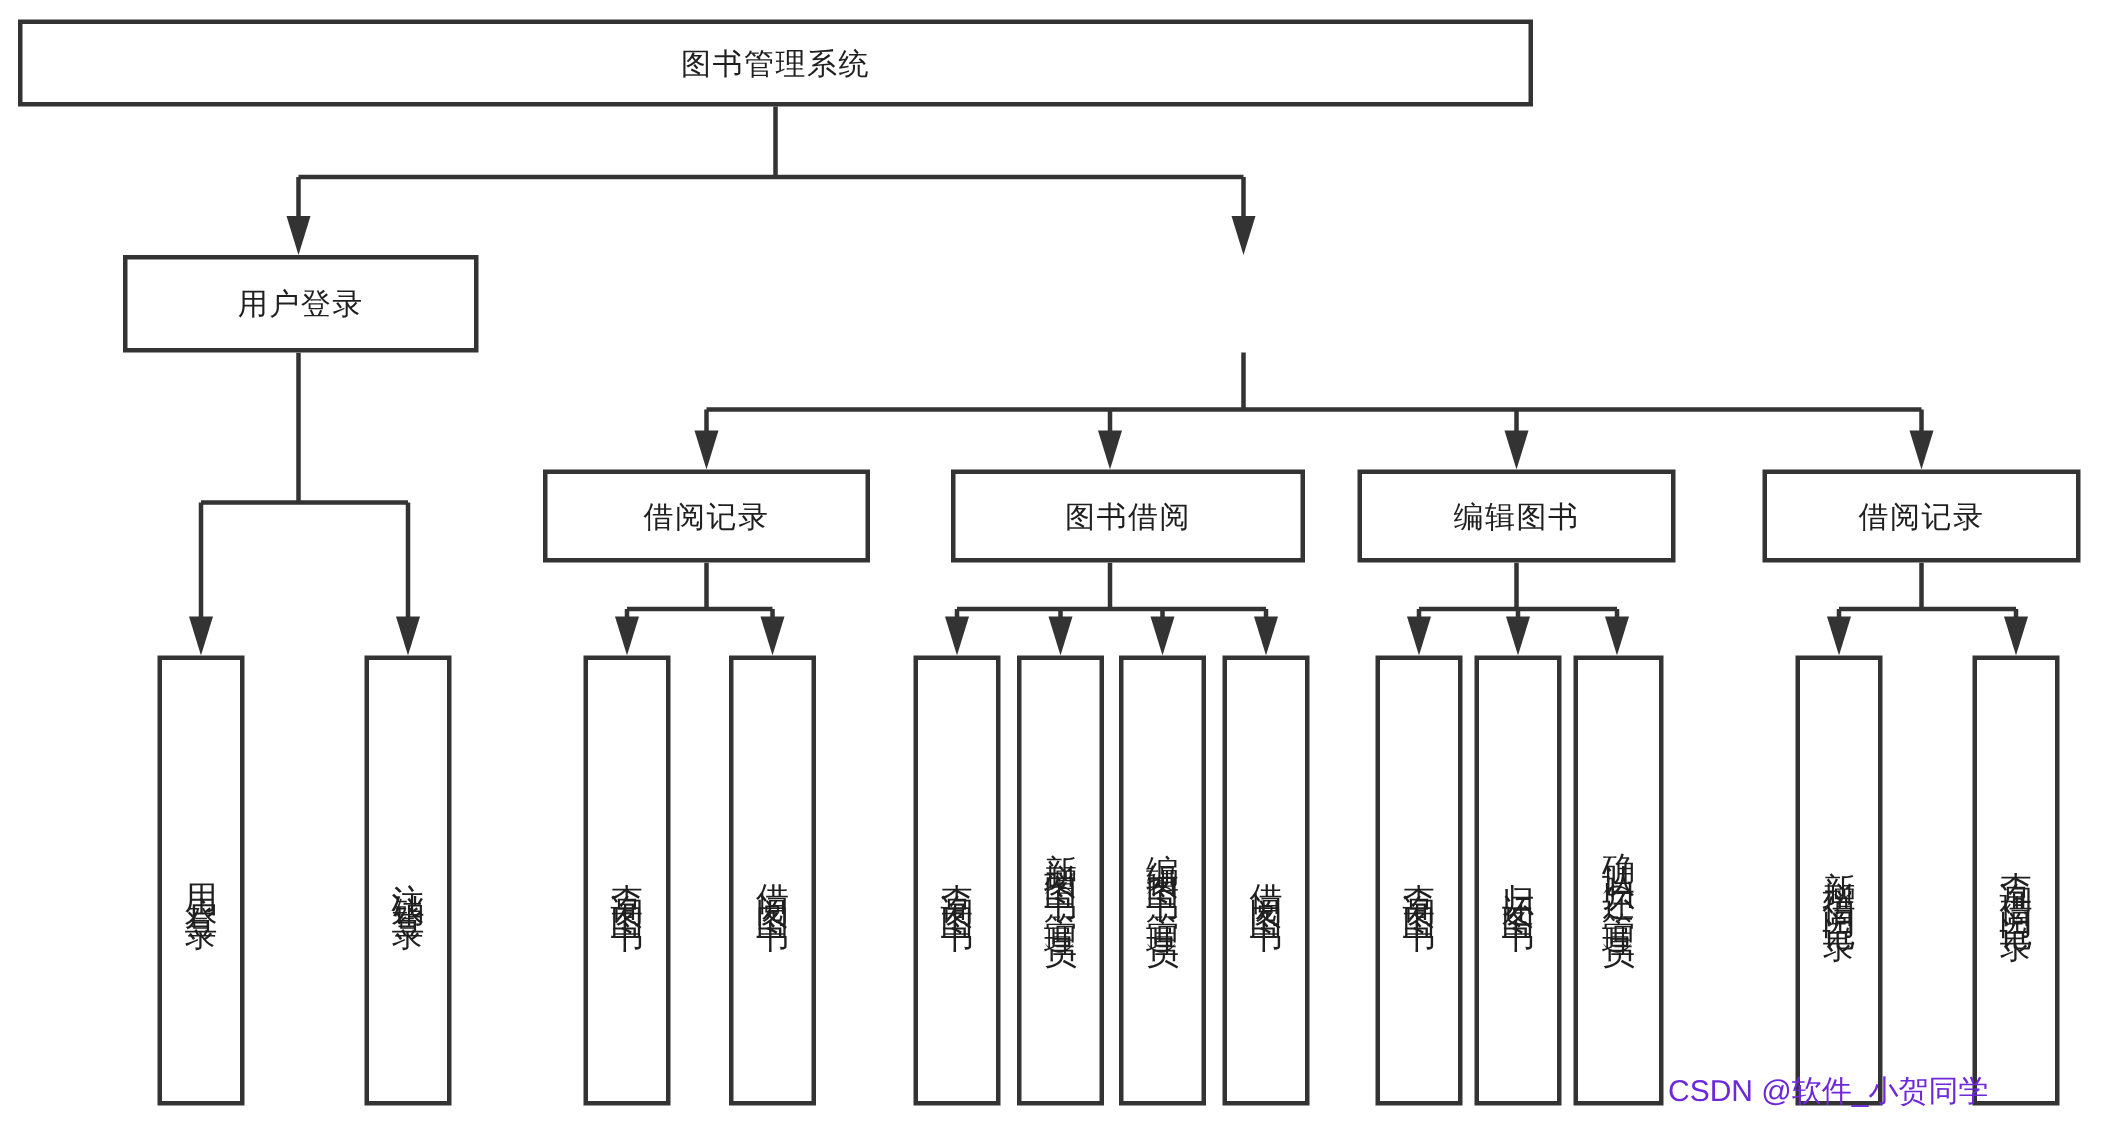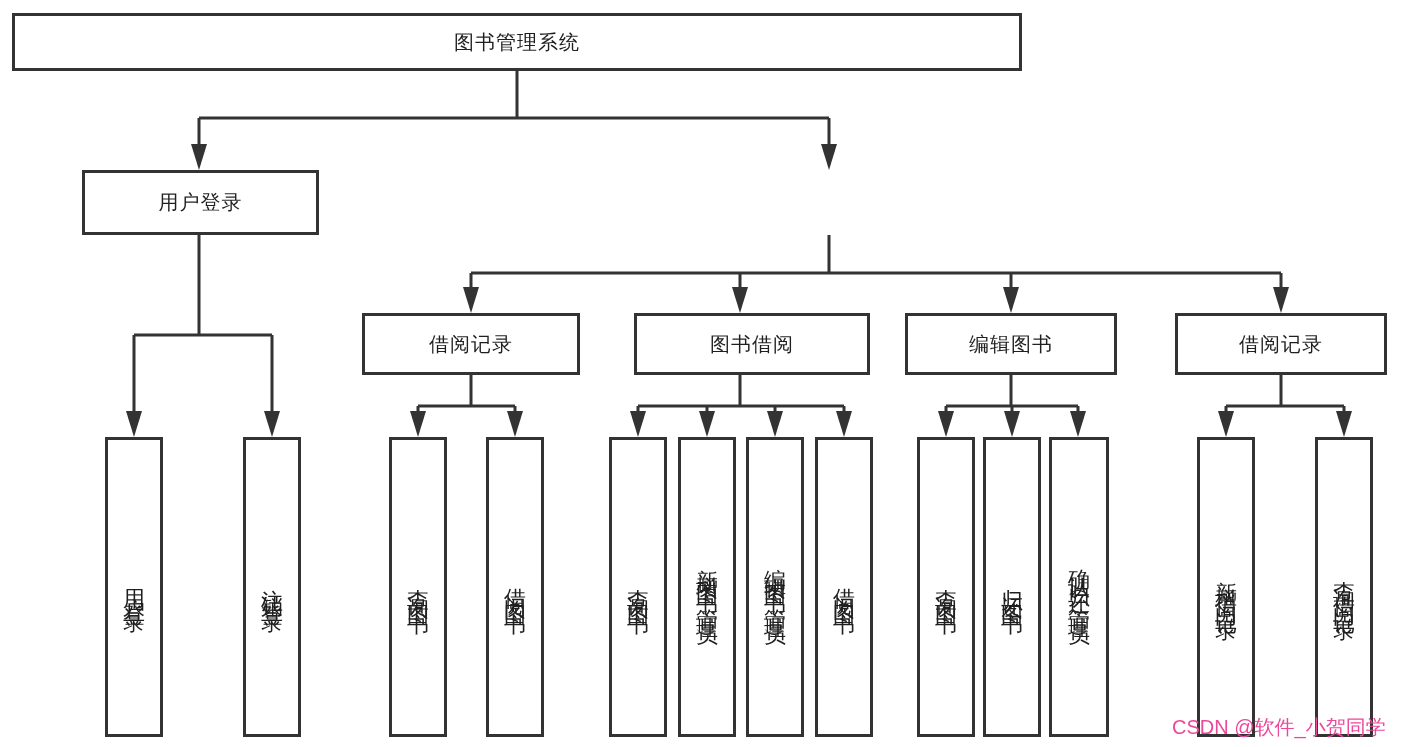--- a/index.html
+++ b/index.html
@@ -42,24 +42,24 @@
   }
   .node.v .vtext {
     writing-mode: vertical-rl;
     text-orientation: mixed;
     letter-spacing: 8px;
     line-height: 1;
     white-space: nowrap;
   }
   .watermark {
     position: absolute;
-    left: 1172px;
+    left: 1112px;
     top: 714px;
     font-size: 20px;
-    color: #ec4899;
+    color: #6d28d9;
     z-index: 3;
     white-space: nowrap;
   }
 </style>
 </head>
 <body>
 
 <div id="canvas">
 
   <svg id="connectors" width="1405" height="747" viewBox="0 0 1405 747">

